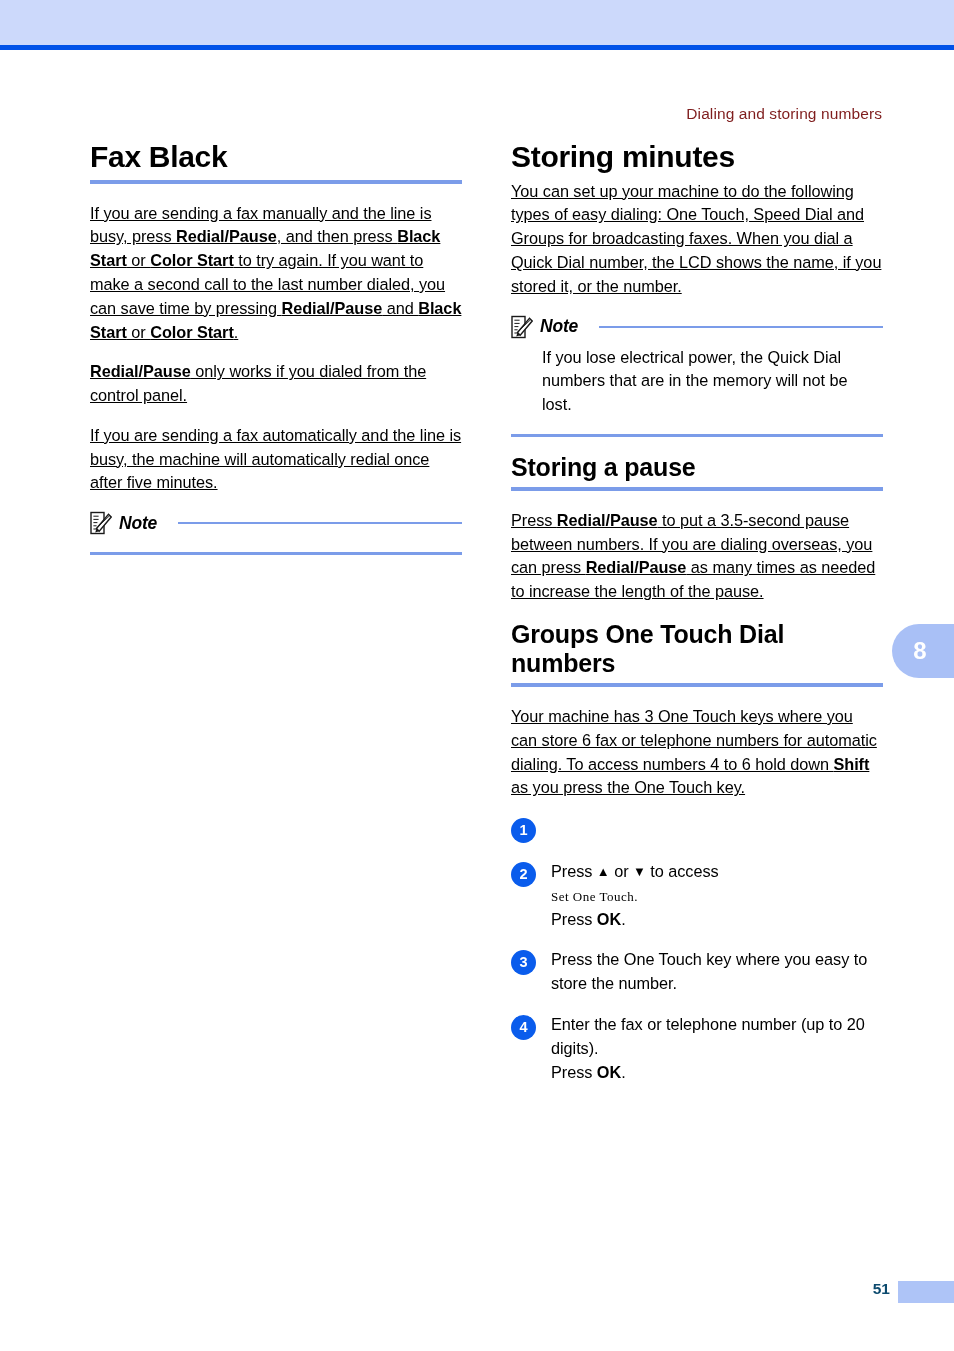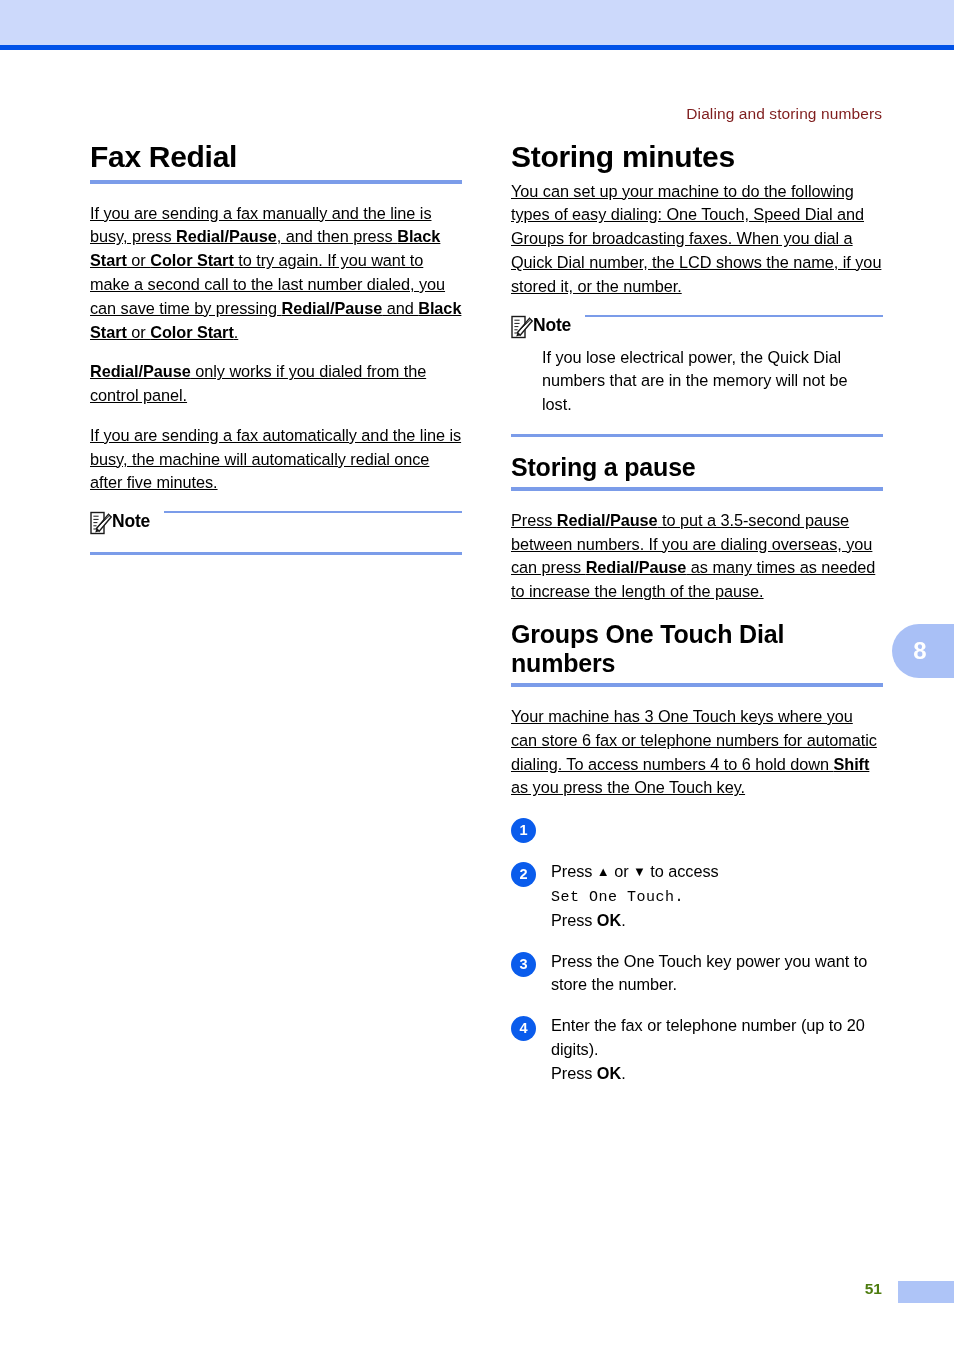--- a/index.html
+++ b/index.html
@@ -85,22 +85,24 @@
   }
   p.body:last-child { margin-bottom: 0; }
   b { font-weight: bold; }
 
   
   .note {
     margin: 4px 0 16px 0;
   }
   .note-head {
     display: flex;
-    align-items: flex-start;
+    align-items: center;
+    gap: 7px;
     margin-bottom: 7px;
+    font-style: italic;
   }
   .note-icon {
     width: 22px;
     height: 24px;
     flex: 0 0 auto;
     display: block;
   }
   .note-label {
     font-size: 17.5px;
     font-weight: bold;
@@ -148,22 +150,22 @@
     margin-right: 15px;
     margin-top: 2px;
   }
   .step-text {
     font-size: 16.3px;
     line-height: 1.46;
     letter-spacing: -0.05px;
     flex: 1 1 auto;
   }
   .lcd {
-    font-family: Liberation Mono, monospace;
-    font-size: 15px;
+    font-family: Liberation Serif, serif;
+    font-size: 13px;
     letter-spacing: 0.5px;
   }
   .arrow-gly {
     font-size: 13px;
     vertical-align: 1px;
   }
 
   
   .pb-icon {
     display: inline-block;
@@ -188,46 +190,46 @@
     display: flex;
     align-items: center;
     justify-content: center;
     padding-right: 6px;
     box-sizing: border-box;
   }
 
   
   .footer-page-num {
     position: absolute;
-    right: 72px;
+    right: 64px;
     bottom: 53px;
     font-size: 15.5px;
     font-weight: bold;
-    color: #4d7c0f;
+    color: #0c4a6e;
   }
   .footer-block {
     position: absolute;
     right: 0;
     bottom: 48px;
     width: 56px;
     height: 22px;
     background: #aec4f7;
   }
 </style>
 </head>
 <body>
 
 <div class="top-band"></div>
 <div class="top-rule"></div>
 
 <div class="running-header">Dialing and storing numbers</div>
 
 <div class="col col-left">
 
-  <h1 class="sec-title">Fax Redial</h1>
+  <h1 class="sec-title">Fax Black</h1>
   <div class="rule-blue"></div>
 
   <p class="body"><span>If you are sending a fax manually and the line is busy, press </span><b>Redial/Pause</b><span>, and then press </span><b>Black Start</b><span> or </span><b>Color Start</b><span> to try again. If you want to make a second call to the last number dialed, you can save time by pressing </span><b>Redial/Pause</b><span> and </span><b>Black Start</b><span> or </span><b>Color Start</b><span>.</span></p>
   <p class="body"><b>Redial/Pause</b><span> only works if you dialed from the control panel.</span></p>
   <p class="body"><span>If you are sending a fax automatically and the line is busy, the machine will automatically redial once after five minutes.</span></p>
 
   <div class="note">
     <div class="note-head">
       <svg class="note-icon" viewBox="0 0 22 24">
         <rect x="1" y="1.5" width="13" height="21" fill="#ffffff" stroke="#1a1a1a" stroke-width="1.4"></rect>
@@ -287,21 +289,21 @@
   <div class="steps">
     <div class="step">
       <div class="step-num">1</div>
     </div>
     <div class="step">
       <div class="step-num">2</div>
       <div class="step-text"><span>Press </span><span class="arrow-gly">▲</span><span> or </span><span class="arrow-gly">▼</span><span> to access</span><br><span class="lcd">Set One Touch.</span><br><span>Press </span><b>OK</b><span>.</span></div>
     </div>
     <div class="step">
       <div class="step-num">3</div>
-      <div class="step-text"><span>Press the One Touch key power you want to store the number.</span></div>
+      <div class="step-text"><span>Press the One Touch key where you easy to store the number.</span></div>
     </div>
     <div class="step">
       <div class="step-num">4</div>
       <div class="step-text"><span>Enter the fax or telephone number (up to 20 digits).</span><br><span>Press </span><b>OK</b><span>.</span></div>
     </div>
   </div>
 
 </div>
 
 <div class="chapter-tab">8</div>

